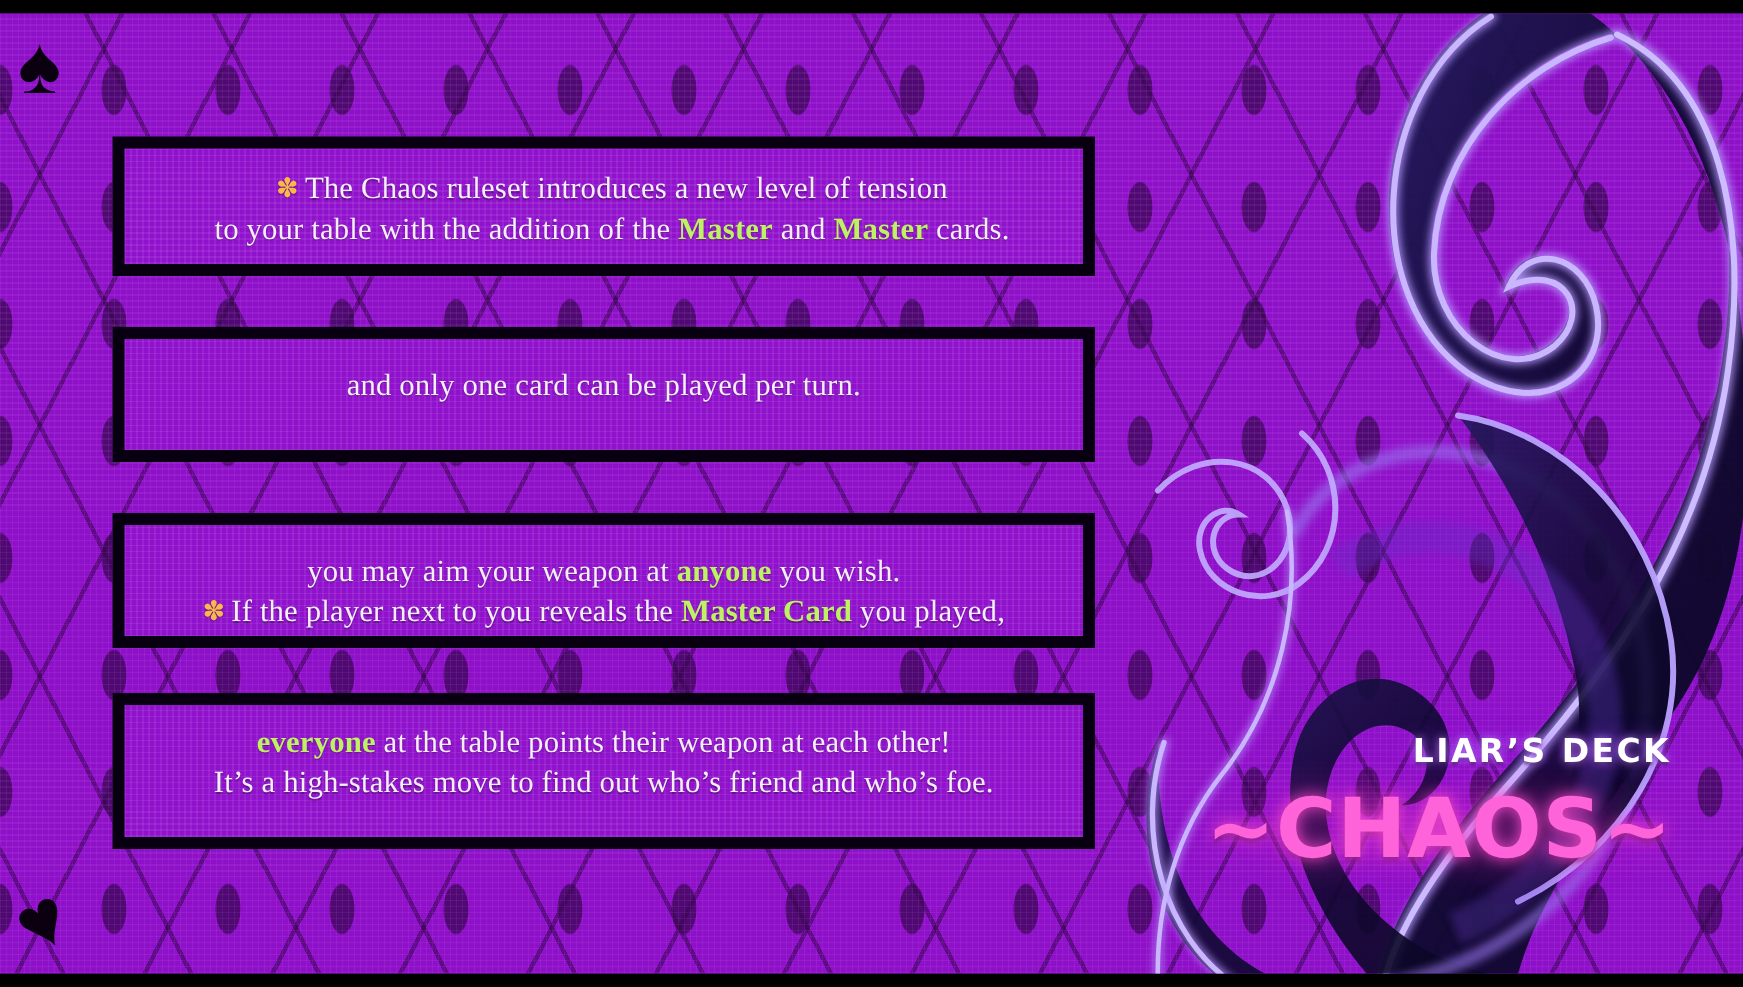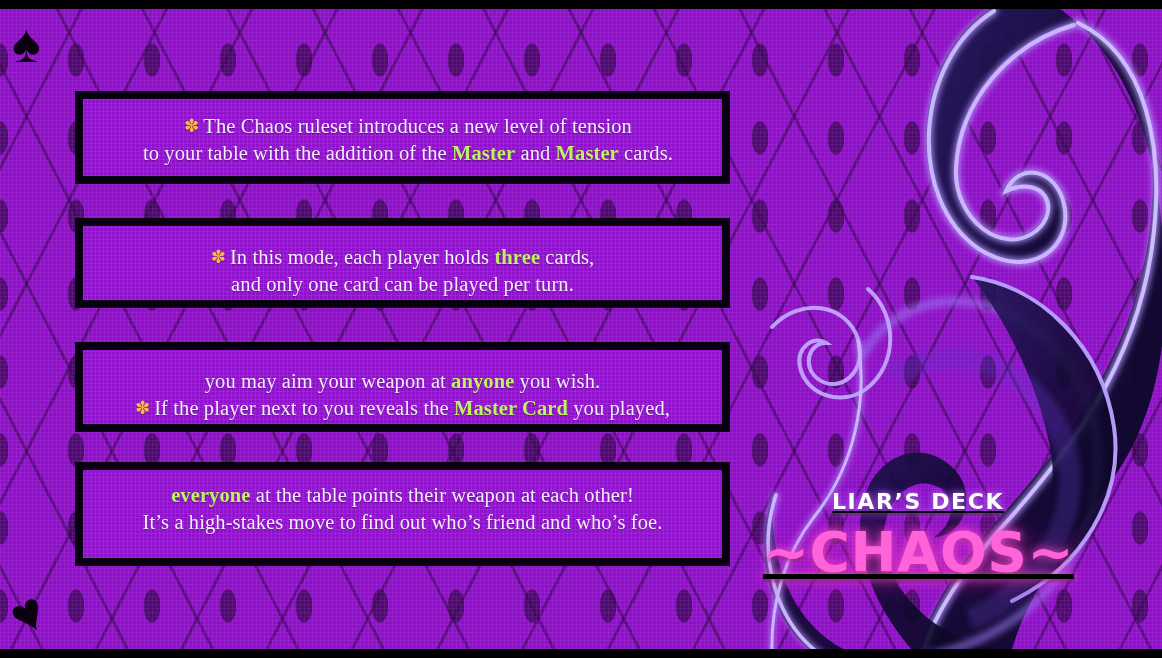--- a/index.html
+++ b/index.html
@@ -135,26 +135,25 @@
   #panel-2 { height: 90px; margin-top: 34px; }
   #panel-3 { height: 90px; margin-top: 34px; }
   #panel-4 { height: 104px; margin-top: 30px; padding-top: 12px; }
 
   #panel-2 .panel-text,
   #panel-3 .panel-text { padding-top: 4px; }
 
   
   #logo {
     position: absolute;
-    left: 763px;
+    left: 804px;
     top: 480px;
     width: 310px;
-    text-align: center;
+    text-align: right;
     pointer-events: none;
-    text-decoration: underline;
   }
   #logo-top {
     font-family: "DejaVu Sans", sans-serif;
     font-weight: bold;
     font-size: 22px;
     letter-spacing: 1.6px;
     color: #FFFFFF;
     text-shadow:
       0 0 6px rgba(190,120,255,0.95),
       0 0 14px rgba(150,60,230,0.75),
@@ -255,21 +254,20 @@
 
       <div class="panel" id="panel-1">
         <div class="panel-text">
             <span class="panel-line"><span class="bullet">✽</span><span>The Chaos ruleset introduces a new level of tension</span></span>
             <span class="panel-line"><span>to your table with the addition of the </span><b>Master</b><span> and </span><b>Master</b><span> cards.</span></span>
           </div>
       </div>
 
       <div class="panel" id="panel-2">
         <div class="panel-text">
-            <span class="panel-line"><span class="bullet">✽</span><span>In this mode, each player holds </span><b>three</b><span> cards,</span></span>
             <span class="panel-line"><span>and only one card can be played per turn.</span></span>
           </div>
       </div>
 
       <div class="panel" id="panel-3">
         <div class="panel-text">
             <span class="panel-line"><span>you may aim your weapon at </span><b>anyone</b><span> you wish.</span></span>
             <span class="panel-line"><span class="bullet">✽</span><span>If the player next to you reveals the </span><b>Master Card</b><span> you played,</span></span>
           </div>
       </div>

